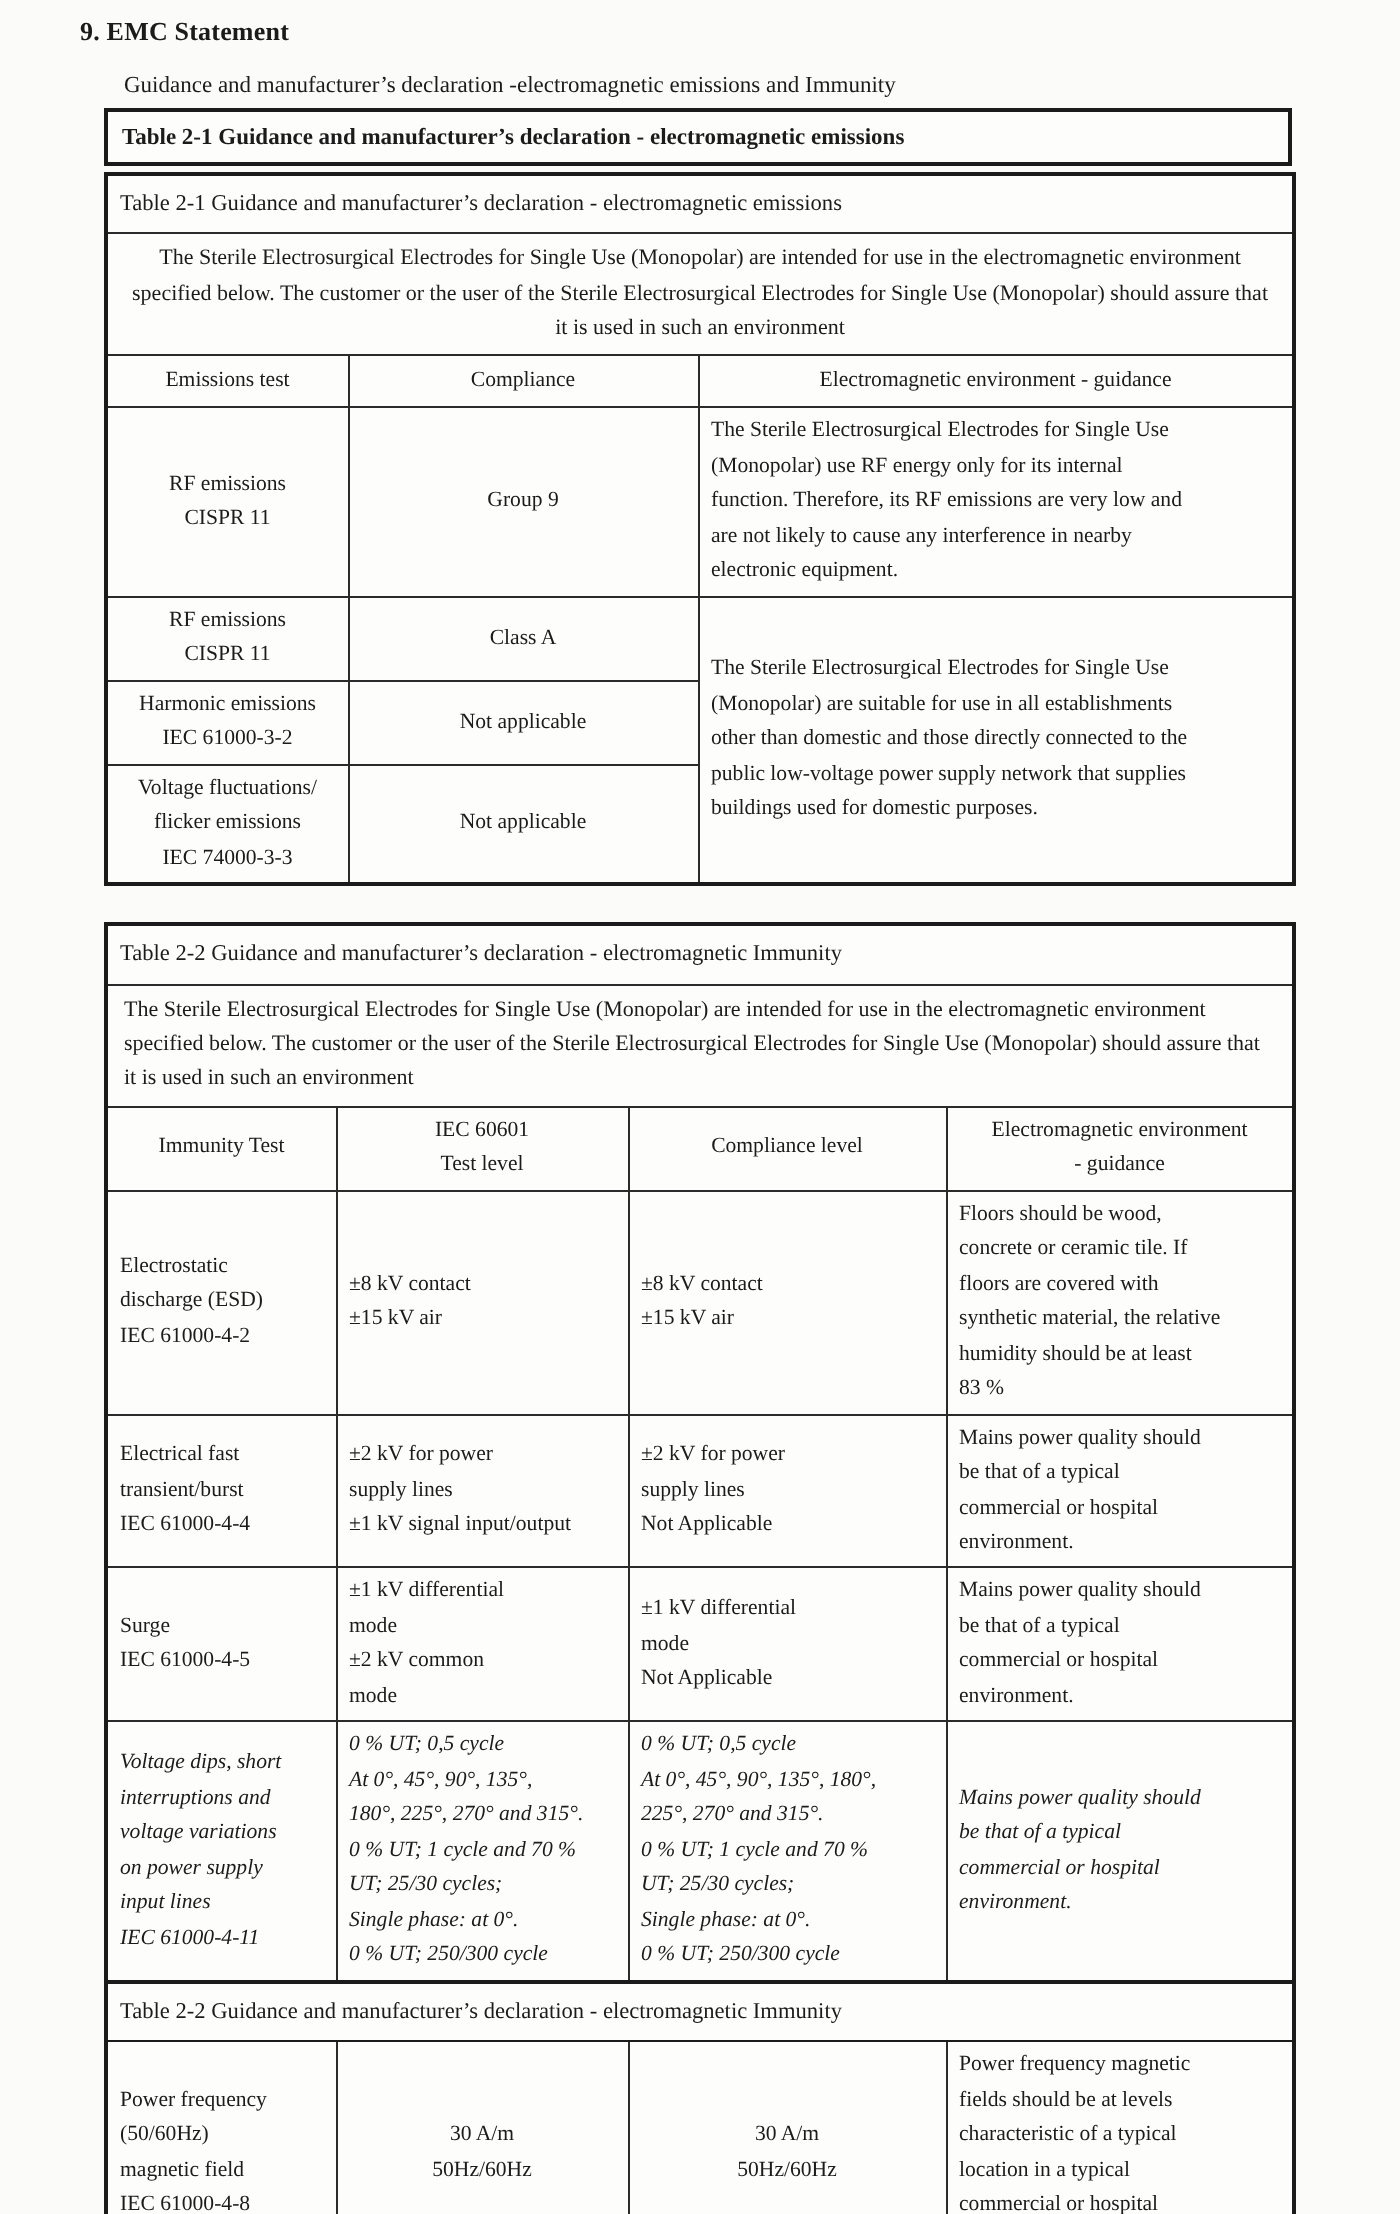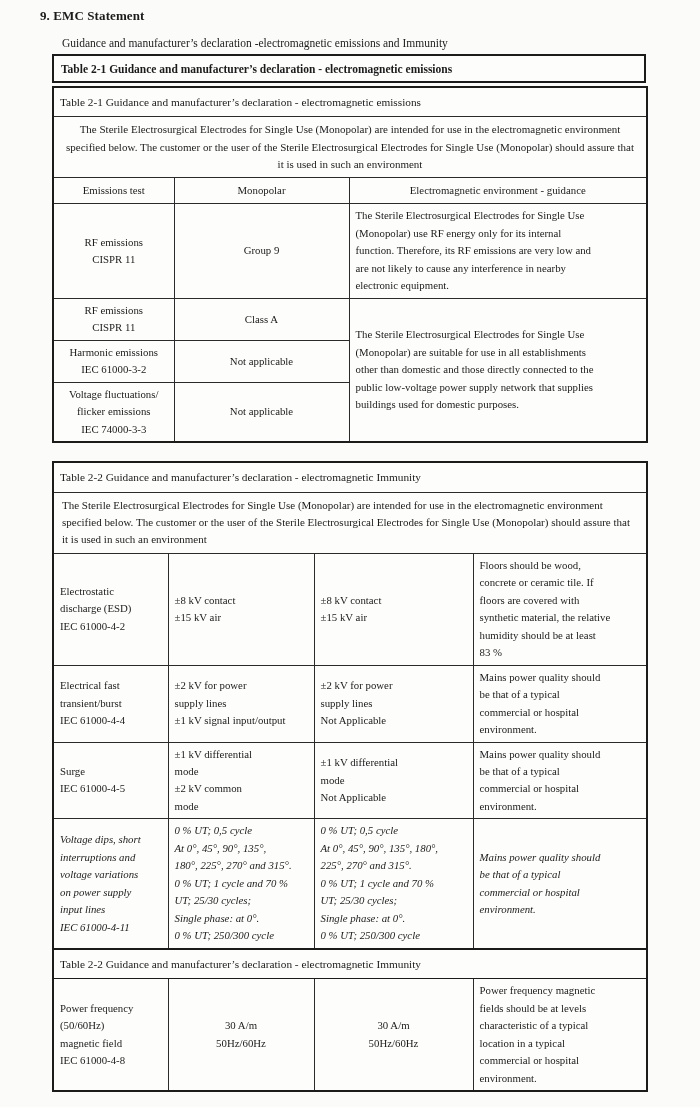--- a/index.html
+++ b/index.html
@@ -72,21 +72,21 @@
       </colgroup>
     <tbody>
         <tr class="r-t1-title">
       <td class="trow l" colspan="3">Table 2-1 Guidance and manufacturer’s declaration - electromagnetic emissions</td>
     </tr>
     <tr class="r-t1-intro">
       <td class="intro c" colspan="3">The Sterile Electrosurgical Electrodes for Single Use (Monopolar) are intended for use in the electromagnetic environment specified below. The customer or the user of the Sterile Electrosurgical Electrodes for Single Use (Monopolar) should assure that it is used in such an environment</td>
     </tr>
     <tr class="r-t1-head">
       <th>Emissions test</th>
-      <th>Monopolar</th>
+      <th>Compliance</th>
       <th>Electromagnetic environment - guidance</th>
     </tr>
     <tr class="r-rf1">
       <td class="c">RF emissions
 CISPR 11</td>
       <td class="c">Group 9</td>
       <td class="l">The Sterile Electrosurgical Electrodes for Single Use
 (Monopolar) use RF energy only for its internal
 function. Therefore, its RF emissions are very low and
 are not likely to cause any interference in nearby
@@ -122,20 +122,28 @@
         <col style="width:146px">
         <col style="width:159px">
         <col style="width:174px">
       </colgroup>
     <tbody>
         <tr class="r-t2-title">
       <td class="trow l" colspan="4">Table 2-2 Guidance and manufacturer’s declaration - electromagnetic Immunity</td>
     </tr>
     <tr class="r-t2-intro">
       <td class="intro l" colspan="4">The Sterile Electrosurgical Electrodes for Single Use (Monopolar) are intended for use in the electromagnetic environment specified below. The customer or the user of the Sterile Electrosurgical Electrodes for Single Use (Monopolar) should assure that it is used in such an environment</td>
+    </tr>
+    <tr class="r-t2-head">
+      <th>Immunity Test</th>
+      <th>IEC 60601
+Test level</th>
+      <th>Compliance level</th>
+      <th>Electromagnetic environment
+- guidance</th>
     </tr>
     <tr class="r-esd">
       <td class="l">Electrostatic
 discharge (ESD)
 IEC 61000-4-2</td>
       <td class="l">±8 kV contact
 ±15 kV air</td>
       <td class="l">±8 kV contact
 ±15 kV air</td>
       <td class="l">Floors should be wood,

